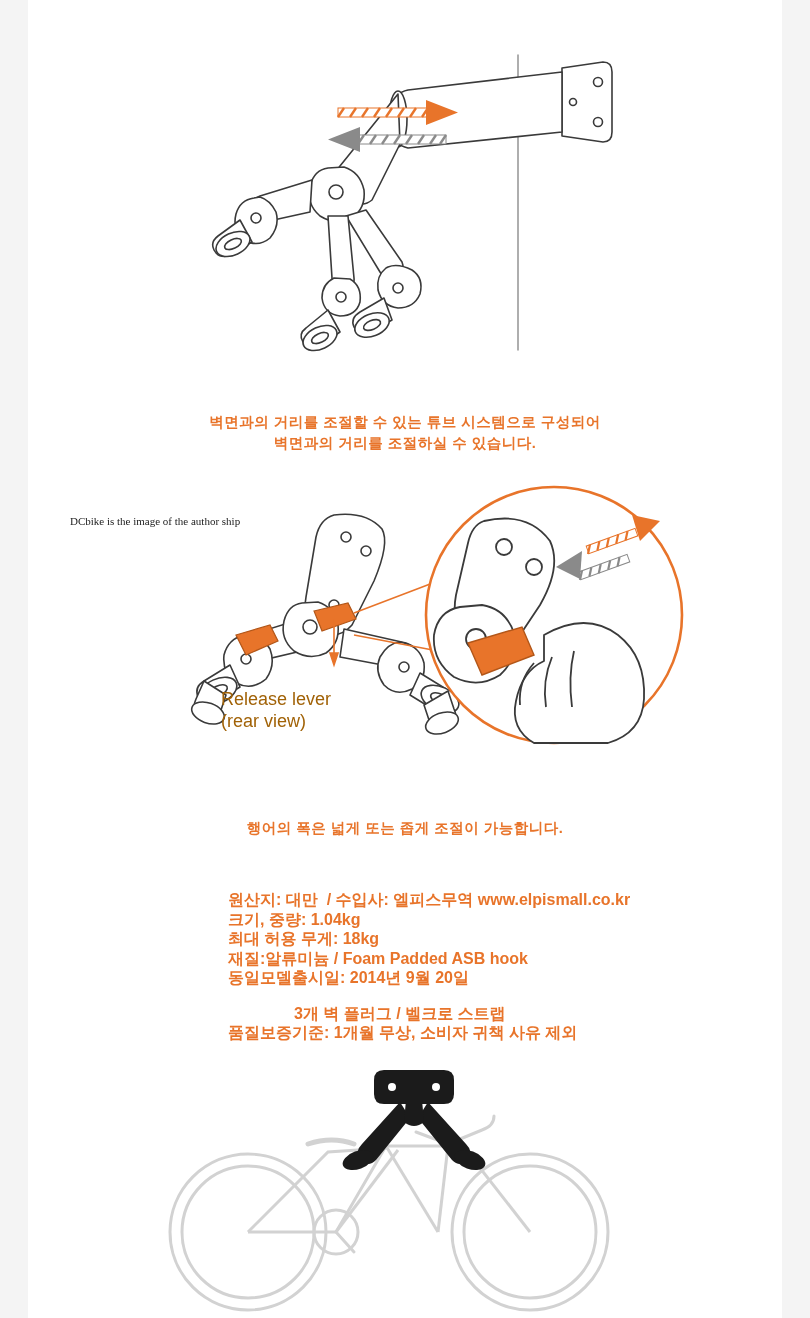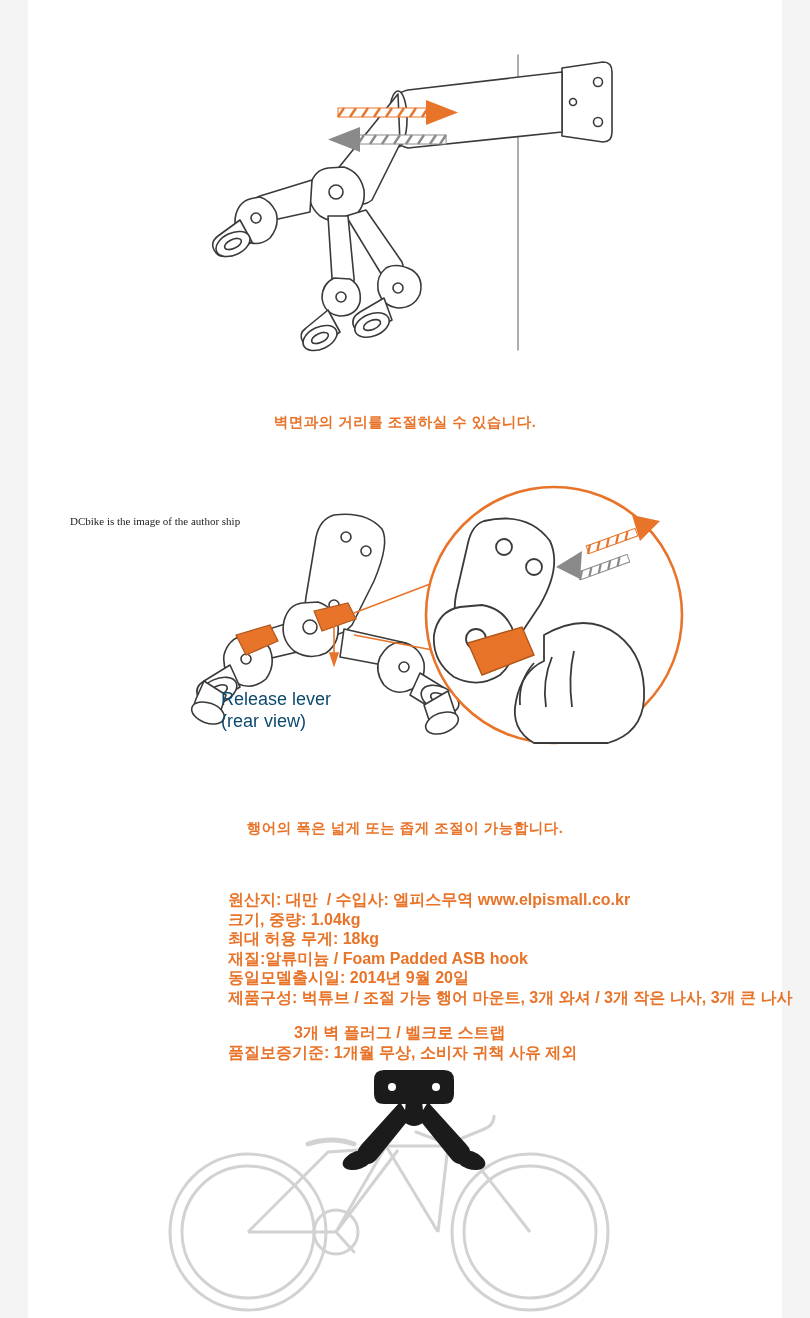--- a/index.html
+++ b/index.html
@@ -65,21 +65,21 @@
     left: 110px;
     top: 485px;
     width: 560px;
     height: 270px;
   }
   .lever-label {
     position: absolute;
     left: 193px;
     top: 688px;
     font-size: 18px;
-    color: #0c4a6e;
+    color: #a16207;
     line-height: 22px;
     font-family: "Liberation Sans", sans-serif;
   }
 
   
   .specs {
     position: absolute;
     left: 200px;
     top: 890px;
     color: #e8742a;
@@ -177,20 +177,21 @@
               <line x1="408" y1="115" x2="402" y2="124"></line>
               <line x1="418" y1="115" x2="412" y2="124"></line>
             </g>
             <path d="M332,107 L300,119.5 L332,132 Z" fill="#8a8a8a"></path>
           </g>
         </g>
       </svg>
     </div>
 
     <div class="caption c1">
+      <div>벽면과의 거리를 조절할 수 있는 튜브 시스템으로 구성되어</div>
       <div>벽면과의 거리를 조절하실 수 있습니다.</div>
     </div>
 
     <div class="authorship">DCbike is the image of the author ship</div>
 
     <div class="fig2">
       <svg viewBox="0 0 560 270" width="560" height="270">
         <g fill="#ffffff" stroke="#3a3a3a" stroke-width="1.6" stroke-linejoin="round" stroke-linecap="round">
 
           <path d="M196,30 Q228,26 244,44 Q252,58 236,96 L214,140 Q200,156 180,146 Q164,134 168,112 L178,52 Q182,34 196,30 Z"></path>
@@ -283,21 +284,20 @@
     <div class="caption c2">
       <div>행어의 폭은 넓게 또는 좁게 조절이 가능합니다.</div>
     </div>
 
     <div class="specs">
       <div class="row">원산지: 대만  / 수입사: 엘피스무역 www.elpismall.co.kr</div>
       <div class="row">크기, 중량: 1.04kg</div>
       <div class="row">최대 허용 무게: 18kg</div>
       <div class="row">재질:알류미늄 / Foam Padded ASB hook</div>
       <div class="row">동일모델출시일: 2014년 9월 20일</div>
-      <div class="row">제품구성: 벅튜브 / 조절 가능 행어 마운트, 3개 와셔 / 3개 작은 나사, 3개 큰 나사</div>
       <div class="row indent">3개 벽 플러그 / 벨크로 스트랩</div>
       <div class="row">품질보증기준: 1개월 무상, 소비자 귀책 사유 제외</div>
     </div>
 
     <div class="fig3">
       <svg viewBox="0 0 520 258" width="520" height="258">
         <g fill="none" stroke="#d2d2d2" stroke-width="3">
 
           <circle cx="100" cy="172" r="78"></circle>
           <circle cx="100" cy="172" r="66"></circle>

